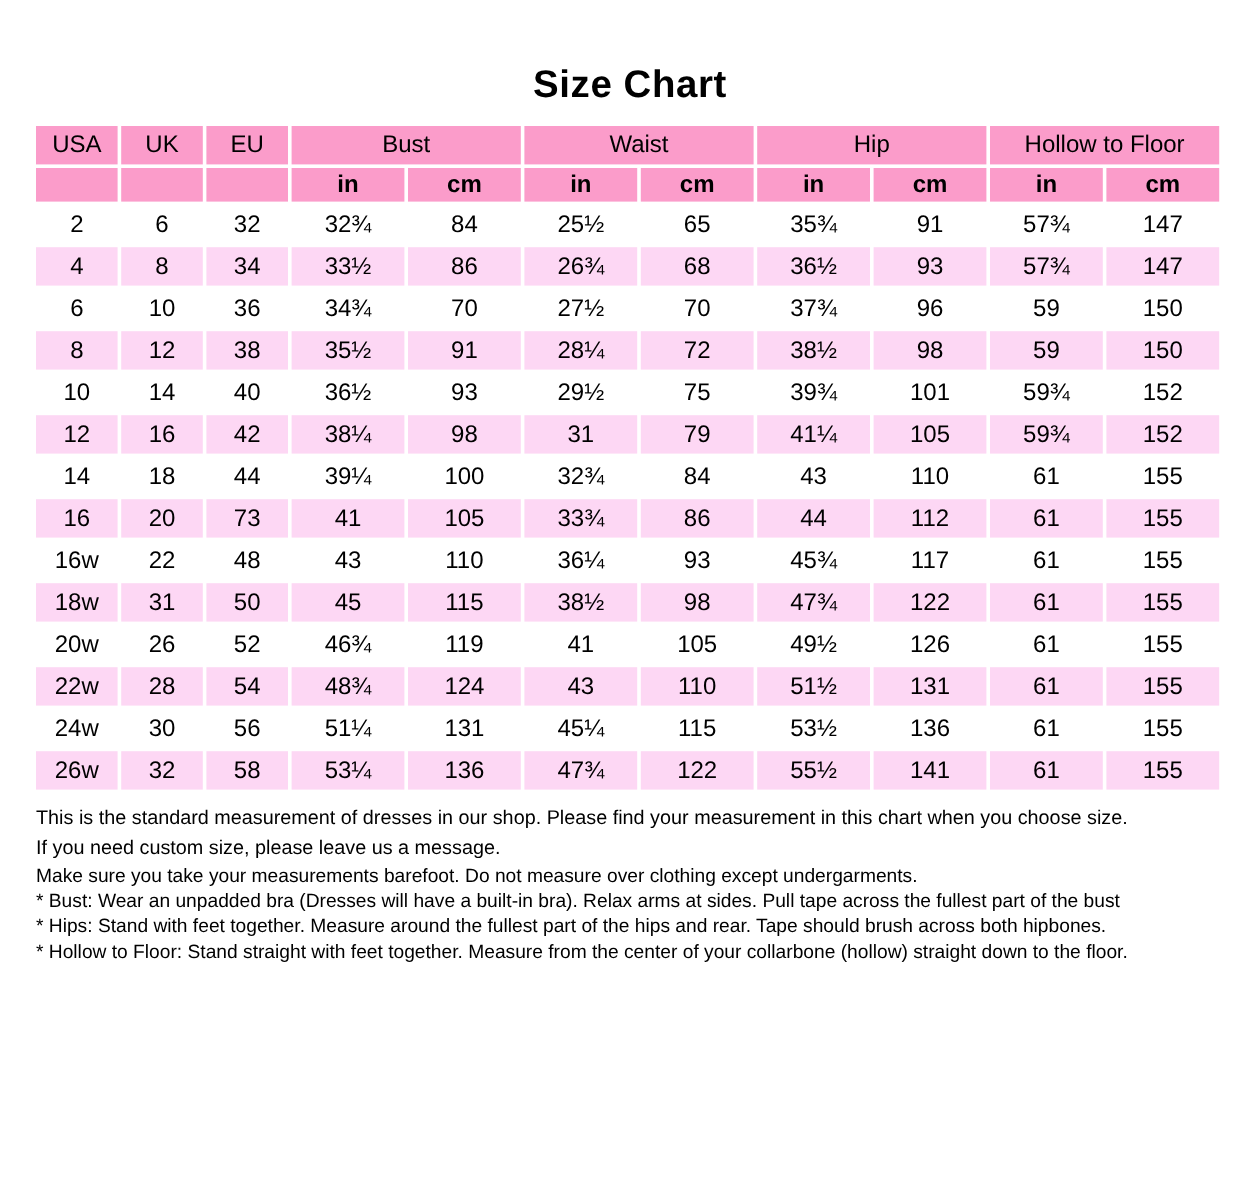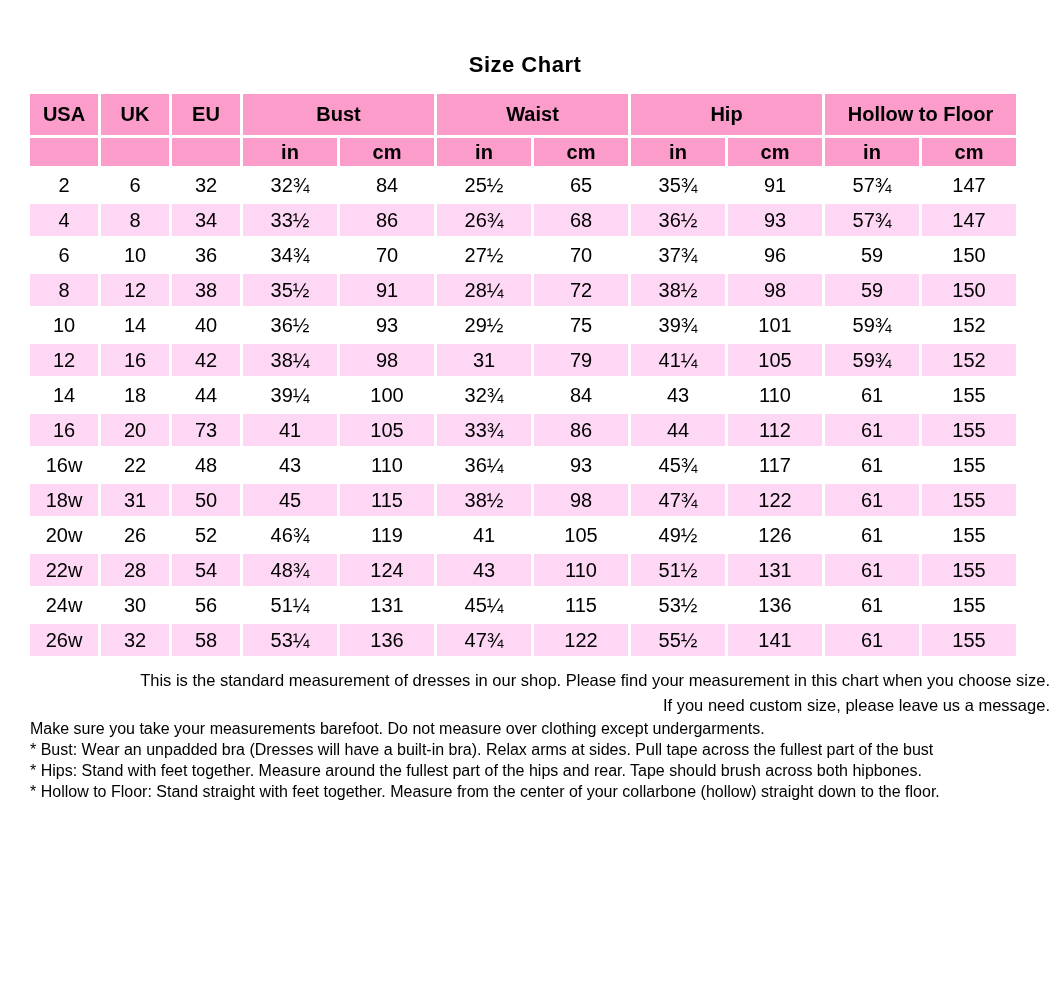--- a/index.html
+++ b/index.html
@@ -17,21 +17,21 @@
     height: 1000px;
     font-family: "Liberation Sans", sans-serif;
     color: var(--text-color);
   }
   .page { width: 1050px; height: 1000px; overflow: hidden; }
 
   .title {
     margin: 0;
     padding-top: 52px;
     text-align: center;
-    font-size: 22px;
+    font-size: 32px;
     font-weight: bold;
     letter-spacing: 0.5px;
   }
 
   table.size-chart {
     margin: 13px 0 0 27px;
     border-collapse: separate;
     border-spacing: 3px;
     table-layout: fixed;
   }
@@ -41,42 +41,41 @@
   table.size-chart th,
   table.size-chart td {
     text-align: center;
     vertical-align: middle;
     padding: 0;
     font-size: 20px;
     white-space: nowrap;
   }
   tr.group-row th {
     background: var(--header-pink);
-    height: 41px;
-    font-weight: bold;
+    height: 32px;
+    font-weight: normal;
   }
   tr.units-row th {
     background: var(--header-pink);
     height: 28px;
     font-weight: bold;
   }
   tbody td {
     height: 32px;
     font-weight: normal;
     background: var(--row-white);
   }
   tbody tr:nth-child(even) td {
     background: var(--row-pink);
   }
 
   .notes {
     margin: 9px 0 0 30px;
     font-size: 16.5px;
     line-height: 25px;
-    text-align: right;
   }
 
   .how-heading {
     margin: 32px 0 7px 30px;
     font-size: 29px;
     font-weight: bold;
   }
 
   .instructions {
     margin: 0 0 0 30px;

